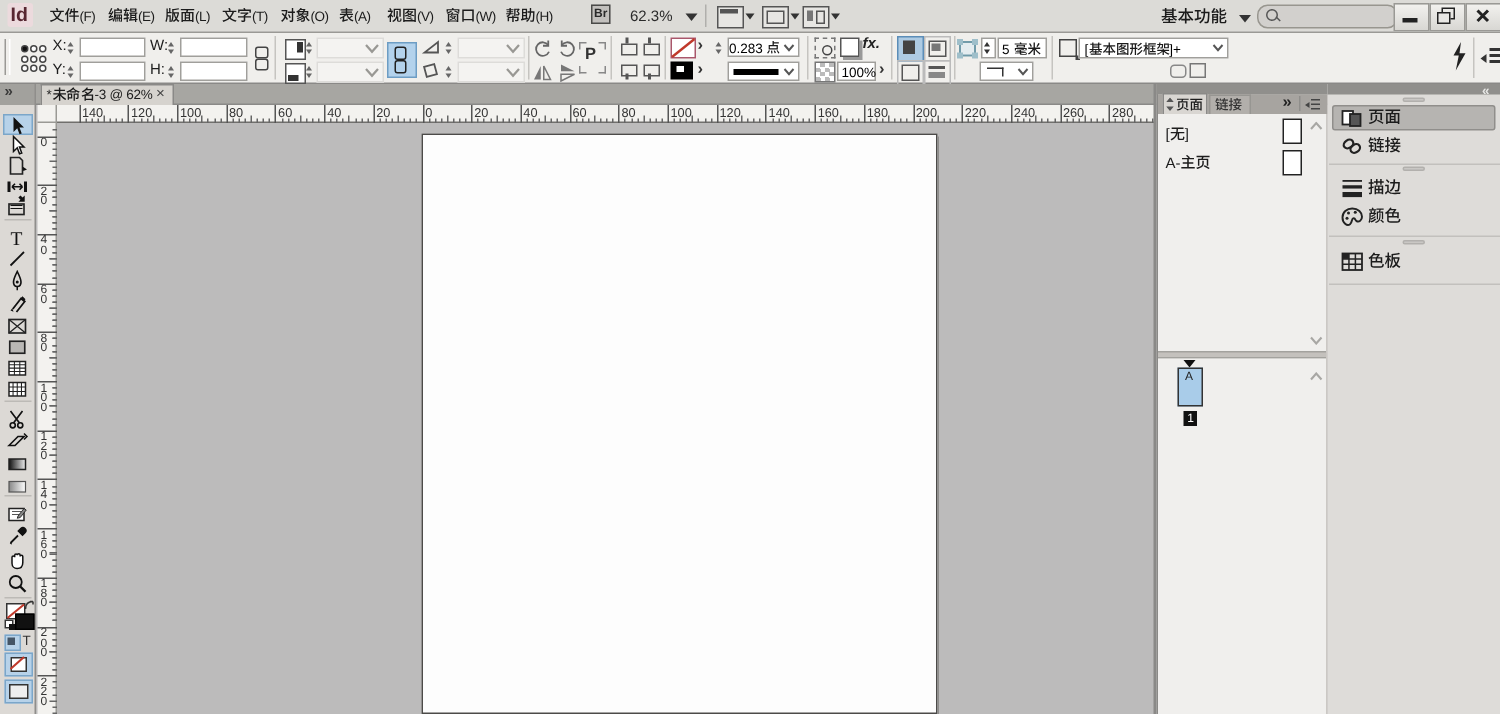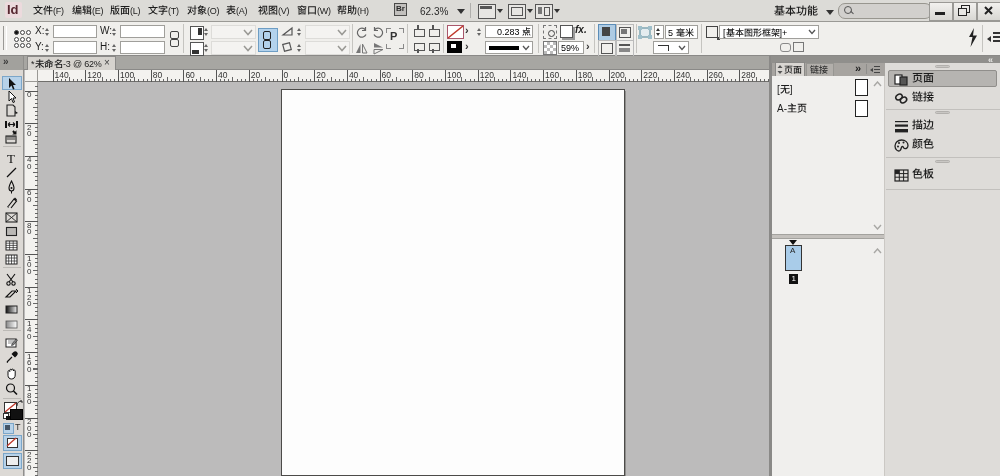--- a/index.html
+++ b/index.html
@@ -133,31 +133,31 @@
   </svg><svg style="position:absolute;left:372px;top:42px" width="13" height="13">
     <g transform="rotate(90 6.5 6.5)">
       <path d="M5.5 2 L5.5 11 L1 11 Z" fill="#777"></path>
       <path d="M7.5 2 L7.5 11 L12 11 Z" fill="none" stroke="#777" stroke-width="1"></path>
     </g>
   </svg><div style="position:absolute;left:386px;top:28px;width:17px;height:21px;"></div><div style="position:absolute;left:390px;top:30px;font-size:11px;color:#333;white-space:nowrap;font-weight:bold;">P</div><div style="position:absolute;left:386px;top:28px;width:4px;height:4px;border-left:1px solid #888;border-top:1px solid #888"></div><div style="position:absolute;left:399px;top:28px;width:4px;height:4px;border-right:1px solid #888;border-top:1px solid #888"></div><div style="position:absolute;left:386px;top:44px;width:4px;height:4px;border-left:1px solid #888;border-bottom:1px solid #888"></div><div style="position:absolute;left:399px;top:44px;width:4px;height:4px;border-right:1px solid #888;border-bottom:1px solid #888"></div><div style="position:absolute;left:407px;top:24px;width:1px;height:29px;background:#c5c4c0;"></div><div style="position:absolute;left:414px;top:29px;width:9px;height:6px;border:1.2px solid #555"></div><div style="position:absolute;left:417px;top:25px;width:2px;height:4px;background:#555"></div><div style="position:absolute;left:429px;top:29px;width:9px;height:6px;border:1.2px solid #555"></div><div style="position:absolute;left:432px;top:25px;width:2px;height:4px;background:#555"></div><div style="position:absolute;left:414px;top:43px;width:9px;height:6px;border:1.2px solid #555"></div><div style="position:absolute;left:417px;top:49px;width:2px;height:4px;background:#555"></div><div style="position:absolute;left:429px;top:43px;width:9px;height:6px;border:1.2px solid #555"></div><div style="position:absolute;left:432px;top:49px;width:2px;height:4px;background:#555"></div><div style="position:absolute;left:443px;top:24px;width:1px;height:29px;background:#c5c4c0;"></div><div style="position:absolute;left:447px;top:25px;width:15px;height:12px;background:#fff;border:1px solid #a9576b;"></div><svg style="position:absolute;left:447px;top:25px" width="17" height="14">
     <line x1="1" y1="13" x2="16" y2="1" stroke="#c0392b" stroke-width="1.6"></line>
   </svg><div style="position:absolute;left:465px;top:24px;font-size:11px;color:#333;white-space:nowrap;font-weight:bold;">›</div><div style="position:absolute;left:447px;top:41px;width:15px;height:12px;background:#000;">
     <div style="position:absolute;left:4px;top:3px;width:5px;height:4px;background:#fff"></div>
   </div><div style="position:absolute;left:465px;top:40px;font-size:11px;color:#333;white-space:nowrap;font-weight:bold;">›</div><div style="position:absolute;left:477px;top:28px;width:0;height:0;border-left:2.5px solid transparent;border-right:2.5px solid transparent;border-bottom:3.5px solid #666"></div><div style="position:absolute;left:477px;top:33px;width:0;height:0;border-left:2.5px solid transparent;border-right:2.5px solid transparent;border-top:3.5px solid #666"></div><div style="position:absolute;left:485px;top:25px;width:48px;height:13px;background:#fff;border:1px solid #a09f9b;box-sizing:border-box;">
-    <span style="position:absolute;left:11px;top:1px;font-size:9px">0.283 <svg class="cg" style="width:9px;height:9px;" viewBox="0 -880 1000 1000" fill="#1c1c1c">
+    <span style="position:absolute;left:0;top:1px;font-size:9px">0.283 <svg class="cg" style="width:9px;height:9px;" viewBox="0 -880 1000 1000" fill="#1c1c1c">
         <use href="#u70b9"></use>
       </svg></span>
   </div><svg style="position:absolute;left:522px;top:29px" width="8" height="6">
     <path d="M1 1 L4 4.5 L7 1" fill="none" stroke="#555" stroke-width="1.3"></path>
   </svg><div style="position:absolute;left:485px;top:41px;width:48px;height:13px;background:#fff;border:1px solid #a09f9b;box-sizing:border-box;">
     <div style="position:absolute;left:3px;top:4px;width:30px;height:4px;background:#000"></div>
   </div><svg style="position:absolute;left:522px;top:45px" width="8" height="6">
     <path d="M1 1 L4 4.5 L7 1" fill="none" stroke="#555" stroke-width="1.3"></path>
   </svg><div style="position:absolute;left:538px;top:24px;width:1px;height:29px;background:#c5c4c0;"></div><div style="position:absolute;left:543px;top:25px;width:12px;height:12px;border:1px dashed #777;"></div><div style="position:absolute;left:548px;top:30px;width:5px;height:5px;border:1.2px solid #444;border-radius:50%"></div><div style="position:absolute;left:560px;top:25px;width:11px;height:11px;border:1px solid #555;background:#fff;box-shadow:2px 2px 0 #999;"></div><div style="position:absolute;left:575px;top:24px;font-size:10px;color:#222;white-space:nowrap;font-weight:bold;font-style:italic;">fx.</div><div style="position:absolute;left:543px;top:41px;width:12px;height:12px;border:1px solid #777;background:repeating-conic-gradient(#bbb 0 25%,#fff 0 50%) 0 0/6px 6px;"></div><div style="position:absolute;left:558px;top:41px;width:26px;height:13px;background:#fff;border:1px solid #a09f9b;box-sizing:border-box;">
-    <span style="position:absolute;left:2px;top:1px;font-size:9px">59%</span>
+    <span style="position:absolute;left:2px;top:1px;font-size:9px">100%</span>
   </div><div style="position:absolute;left:586px;top:40px;font-size:11px;color:#333;white-space:nowrap;font-weight:bold;">›</div><div style="position:absolute;left:594px;top:24px;width:1px;height:29px;background:#c5c4c0;"></div><div style="position:absolute;left:598px;top:24px;width:16px;height:15px;background:#aecbe3;border:1px solid #5b8db8;">
     <div style="position:absolute;left:3px;top:2px;width:8px;height:9px;background:#444"></div>
   </div><div style="position:absolute;left:616px;top:24px;width:16px;height:15px;border:1px solid #bbb;">
     <div style="position:absolute;left:2px;top:2px;width:10px;height:9px;border:1px solid #555"></div>
     <div style="position:absolute;left:4px;top:4px;width:6px;height:5px;background:#777"></div>
   </div><div style="position:absolute;left:598px;top:40px;width:16px;height:15px;border:1px solid #bbb;">
     <div style="position:absolute;left:2px;top:2px;width:10px;height:9px;border:1px solid #555"></div>
   </div><div style="position:absolute;left:616px;top:40px;width:16px;height:15px;border:1px solid #bbb;">
     <div style="position:absolute;left:2px;top:3px;width:11px;height:2px;background:#555"></div>
     <div style="position:absolute;left:2px;top:7px;width:11px;height:4px;background:#888"></div>

